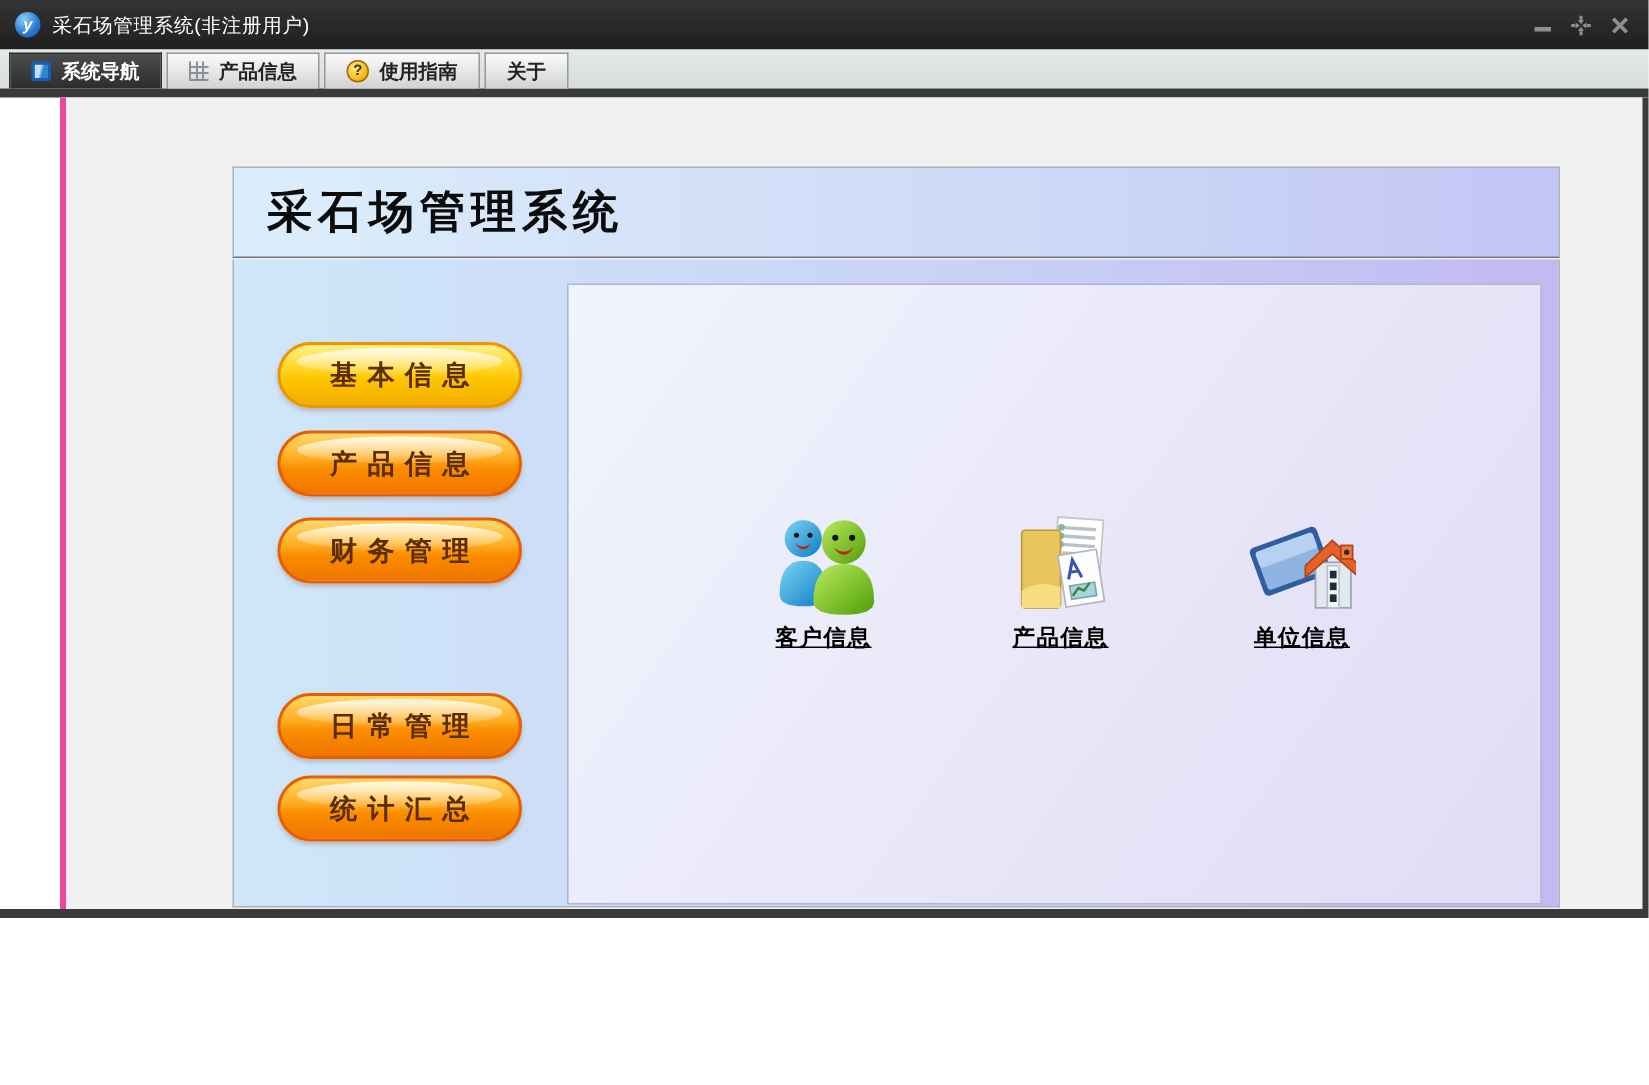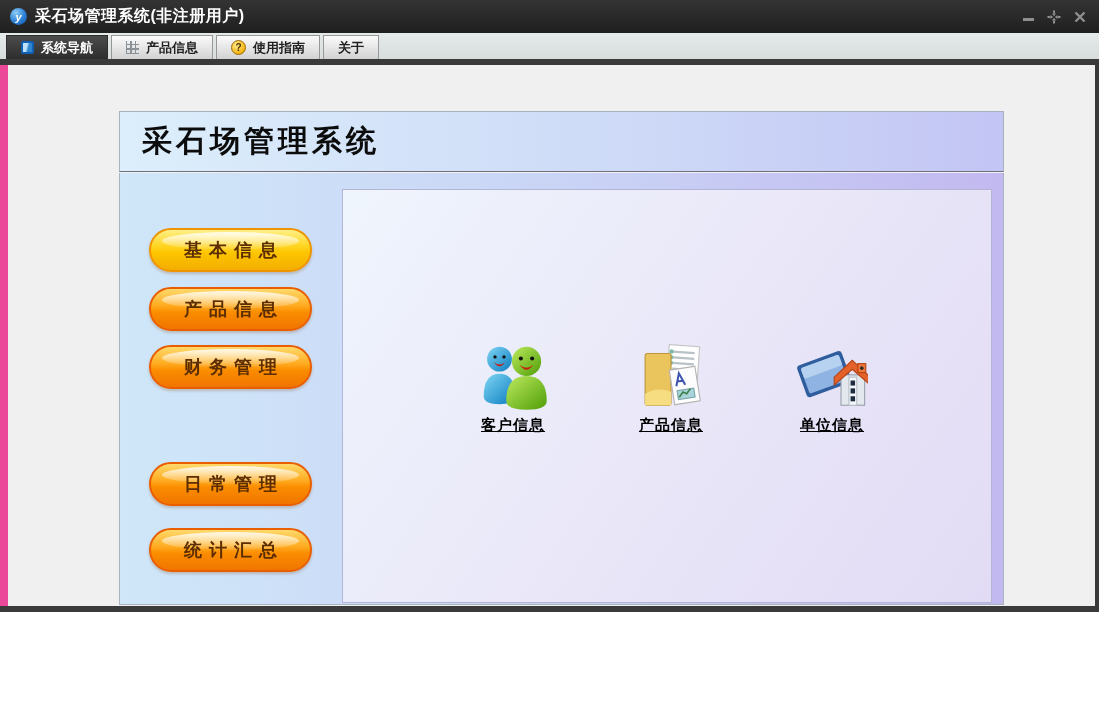--- a/index.html
+++ b/index.html
@@ -2,36 +2,36 @@
 <html><head>
 <meta charset="utf-8">
 <style>
   * { margin:0; padding:0; box-sizing:border-box; }
   html,body { width:1099px; height:723px; background:#ffffff; font-family:"Liberation Sans", sans-serif; overflow:hidden; }
   .window { position:absolute; top:0; left:0; width:1099px; height:618px; }
 
   
   .titlebar { height:33px; background:linear-gradient(#343434,#1f1f1f); display:flex; align-items:center; padding:0 12px 0 10px; }
   .app-icon { width:17px; height:17px; border-radius:50%; background:radial-gradient(circle at 35% 28%, #8ecdf5, #2a7fd4 55%, #0d4fa0); color:#fff; font-size:11px; font-weight:bold; font-style:italic; display:flex; align-items:center; justify-content:center; flex:0 0 auto; }
-  .title-text { color:#ffffff; font-weight:bold; font-size:16px; margin-left:8px; letter-spacing:.5px; }
+  .title-text { color:#ffffff; font-weight:normal; font-size:13px; margin-left:8px; letter-spacing:.5px; }
   .win-controls { margin-left:auto; display:flex; align-items:center; gap:12px; }
   .ctrl { width:14px; height:14px; display:flex; align-items:center; justify-content:center; cursor:pointer; }
   .min-bar { width:11px; height:3px; background:#8f8f8f; margin-top:6px; }
 
   
   .tabstrip { height:32px; background:linear-gradient(#e4e9e9,#d7dddd); border-bottom:6px solid #3a3a3a; display:flex; align-items:stretch; padding:2px 0 0 6px; }
   .tab { display:flex; align-items:center; gap:7px; padding:0 14px; margin-right:3px; font-size:13px; font-weight:bold; color:#222; background:linear-gradient(#fbfbfb,#d2d2d2); border:1px solid #979797; border-bottom:none; cursor:pointer; }
   .tab.active { background:linear-gradient(#4c4c4c,#2d2d2d); color:#fff; border-color:#2d2d2d; }
   .tab-icon-square { width:13px; height:13px; border:2px solid #1260b4; background:linear-gradient(105deg,#bfe2f8 40%,#2f86cf 60%); border-radius:2px; }
   .tab-icon-grid { width:13px; height:13px;
      background-image:repeating-linear-gradient(0deg,#8b9297 0 1.5px,transparent 1.5px 4.4px),repeating-linear-gradient(90deg,#8b9297 0 1.5px,transparent 1.5px 4.4px); }
   .tab-icon-coin { width:15px; height:15px; border-radius:50%; background:radial-gradient(circle at 35% 30%, #ffe98a, #f5b512 70%, #c87d00); border:1px solid #a06a00; color:#4a3000; font-size:10px; font-weight:bold; display:flex; align-items:center; justify-content:center; }
 
   
-  .body { height:541px; background:#f0f0f0; border-left:8px solid #ec4899; border-right:4px solid #3a3a3a; position:relative; }
+  .body { height:541px; background:#f0f0f0; border-left:4px solid #ec4899; border-right:4px solid #3a3a3a; position:relative;margin-left:40px; }
   .bottombar { height:6px; background:#3a3a3a; }
 
   
   .panel { position:absolute; left:111px; top:46px; width:885px; height:494px; }
   .banner { height:61px; background:linear-gradient(90deg,#dceefb,#cdd9f7 60%,#c3c5f4); border:1px solid #a9b3bf; border-bottom:1px solid #70707e; display:flex; align-items:center; }
   .heading { font-size:30px; font-weight:bold; color:#0c0c0c; padding-left:22px; letter-spacing:4px; }
   .content { position:absolute; top:62px; left:0; right:0; bottom:0; background:linear-gradient(90deg,#cfe7f9,#c9d2f5 55%,#c2b9f0); border:1px solid #a9b3bf; border-top:none; }
   .inner { position:absolute; left:222px; top:16px; width:650px; height:414px; background:linear-gradient(125deg,#eff5fd,#e9e6f8 55%,#e2dbf5); border:1px solid #b4b4d4; }
 
   
@@ -105,21 +105,21 @@
           </div>
         <div class="nav-btn" style="top:114px">
             <span class="lbl">产品信息</span>
           </div>
         <div class="nav-btn" style="top:172px">
             <span class="lbl">财务管理</span>
           </div>
         <div class="nav-btn" style="top:289px">
             <span class="lbl">日常管理</span>
           </div>
-        <div class="nav-btn" style="top:355px">
+        <div class="nav-btn" style="top:344px">
             <span class="lbl">统计汇总</span>
           </div>
 
         <div class="inner">
 
           <div class="shortcut" style="left:115px">
             <svg viewBox="0 0 64 64">
               <defs>
                 <linearGradient id="bg1" x1="0" y1="0" x2="1" y2="1">
                     <stop offset="0" stop-color="#7fd6f4"></stop>

